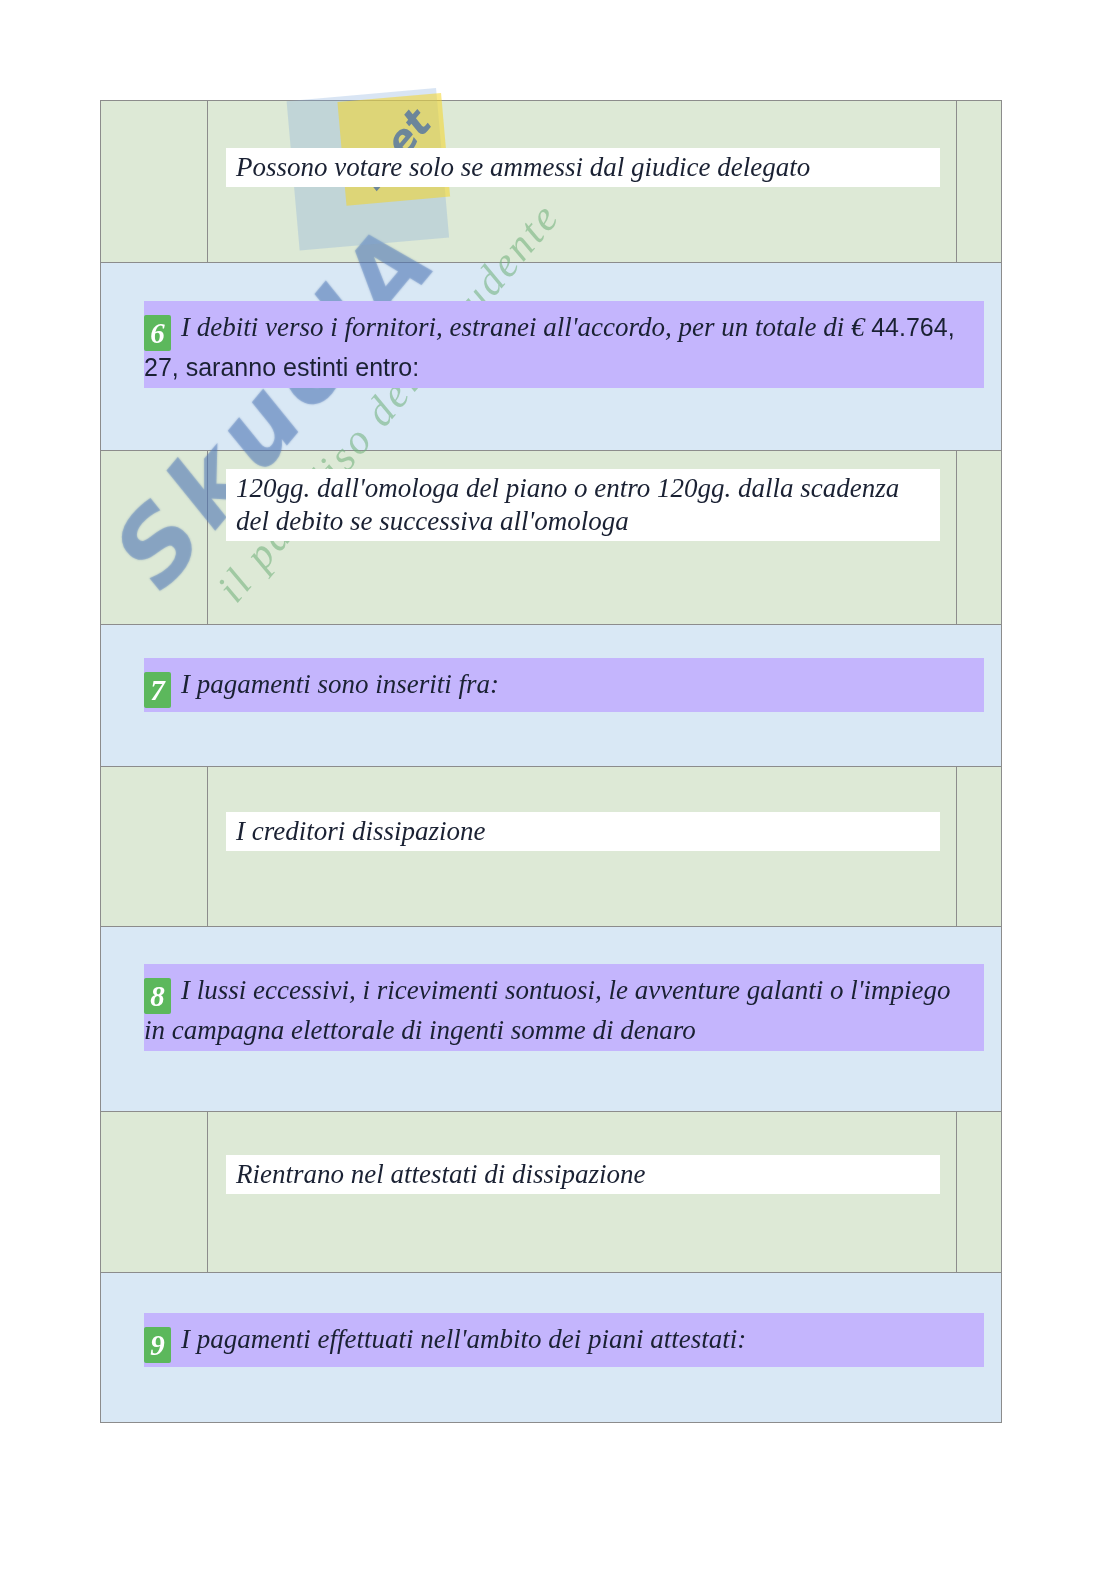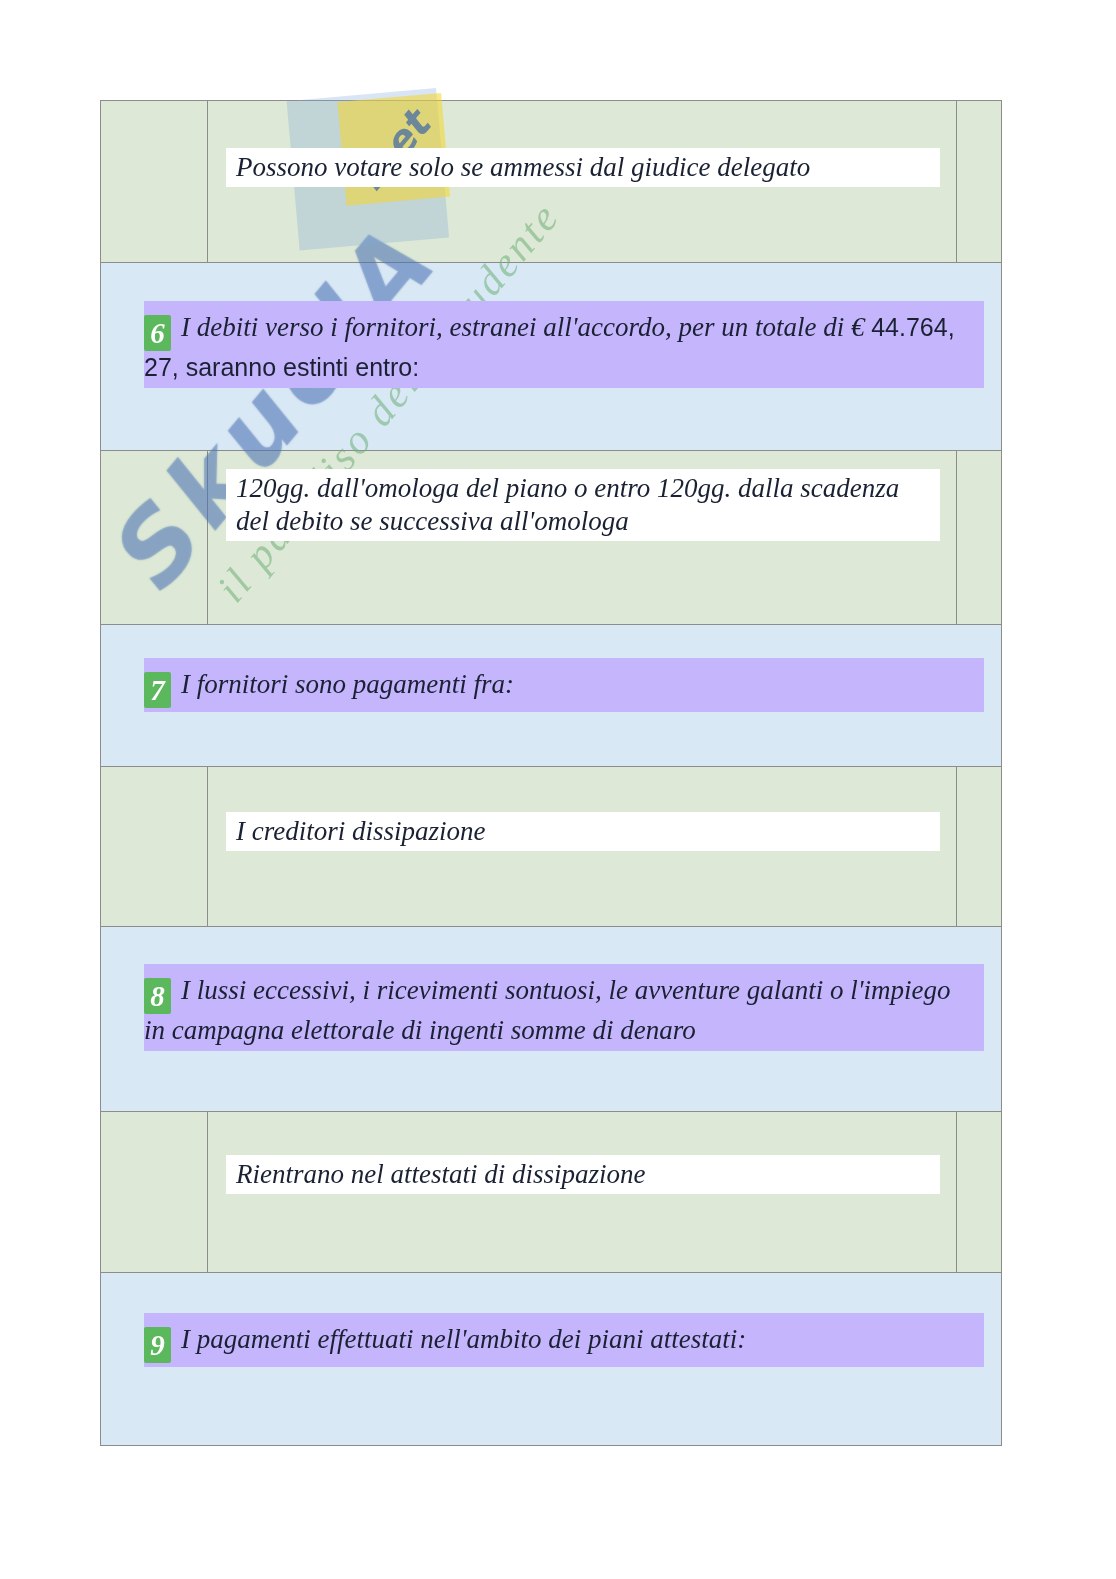--- a/index.html
+++ b/index.html
@@ -64,21 +64,21 @@
     position:absolute;left:100px;top:100px;width:902px;
     border:1px solid #8c8c8c;
     box-sizing:border-box;
   }
   .row{position:relative;box-sizing:border-box;}
   .row + .row{border-top:1px solid #8c8c8c;}
   .row.answer{background:#dde9d6;display:flex;}
   .row.question{background:#d9e8f5;}
 
   .r1{height:161px}.r2{height:188px}.r3{height:174px}.r4{height:142px}
-  .r5{height:160px}.r6{height:185px}.r7{height:161px}.r8{height:173px}
+  .r5{height:160px}.r6{height:185px}.r7{height:161px}.r8{height:150px}
 
   .cell{box-sizing:border-box;}
   .cell.left{width:107px;border-right:1px solid #8c8c8c;}
   .cell.main{flex:1;position:relative;}
   .cell.right{width:45px;border-left:1px solid #8c8c8c;}
 
   .strip{
     position:absolute;left:18px;right:16px;
     background:#ffffff;
     z-index:2;
@@ -156,21 +156,21 @@
   <div class="row answer r3">
     <div class="cell left"></div>
     <div class="cell main">
       <div class="strip">120gg. dall'omologa del piano o entro 120gg. dalla scadenza del debito se successiva all'omologa</div>
     </div>
     <div class="cell right"></div>
   </div>
 
   <div class="row question r4">
     <div class="qstrip">
-      <span class="badge">7</span><span>I fornitori sono pagamenti fra:</span>
+      <span class="badge">7</span><span>I pagamenti sono inseriti fra:</span>
     </div>
   </div>
 
   <div class="row answer r5">
     <div class="cell left"></div>
     <div class="cell main">
       <div class="strip">I creditori dissipazione</div>
     </div>
     <div class="cell right"></div>
   </div>

